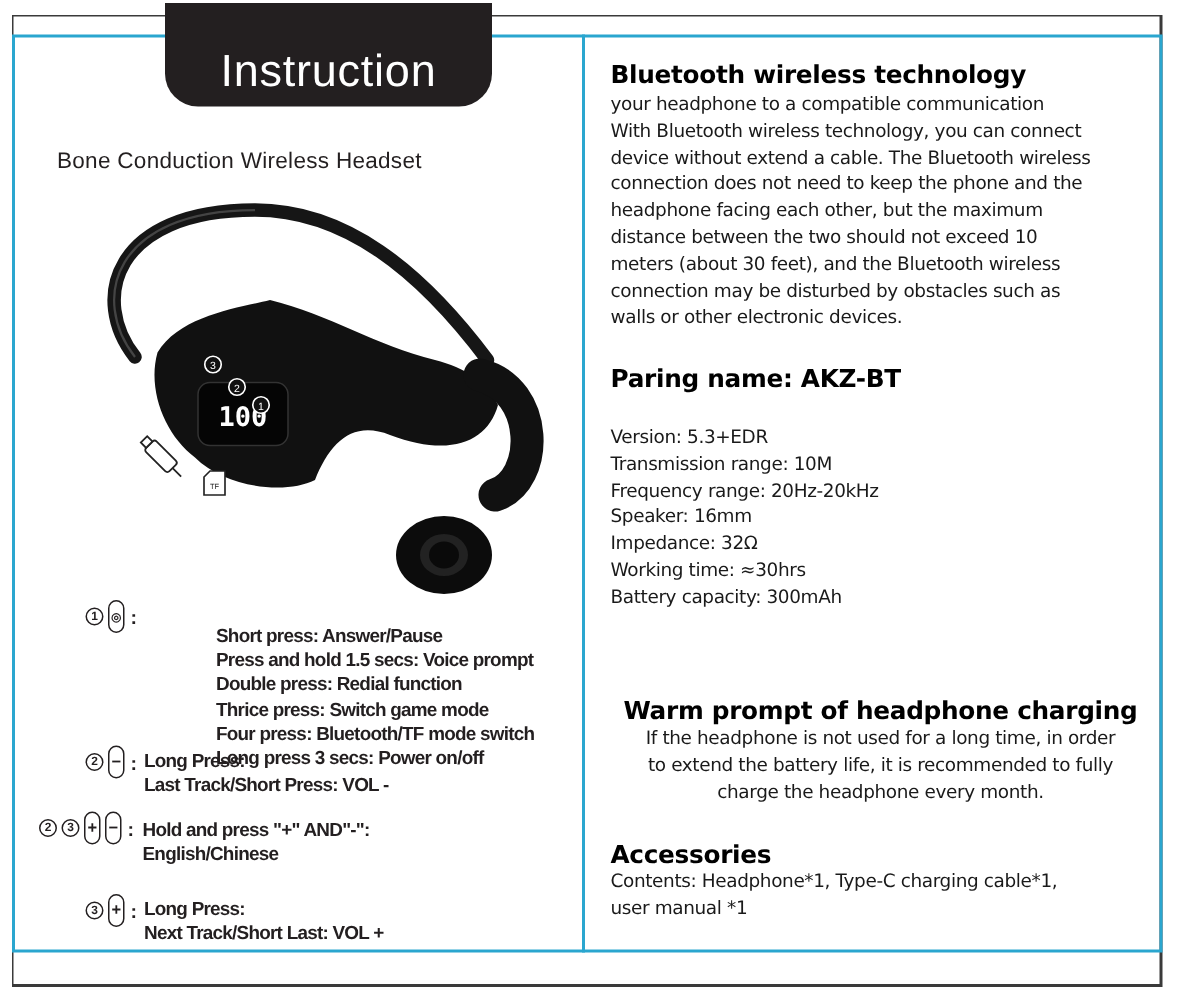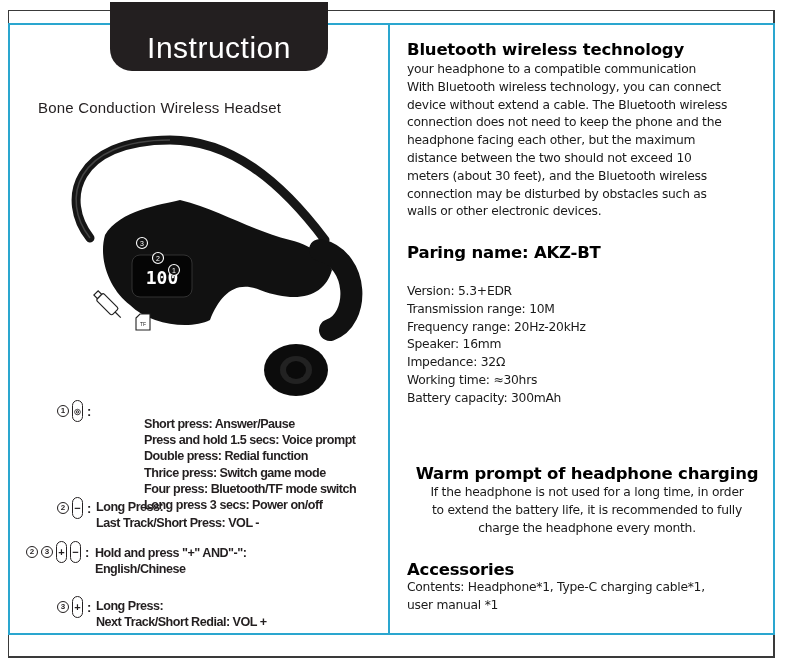--- a/index.html
+++ b/index.html
@@ -142,21 +142,21 @@
     <div>English/Chinese</div>
   </div>
 
   <div class="icons-row" style="left:57px; top:596px;">
     <div class="num-circle">3</div>
     <div class="btn-pill">+</div>
     <span class="colon">:</span>
   </div>
   <div class="instr-group instr-text" style="left:96px; top:598px;">
     <div>Long Press:</div>
-    <div>Next Track/Short Redial: VOL +</div>
+    <div>Next Track/Short Last: VOL +</div>
   </div>
 </div>
 
 <div class="sec" style="top:40px;">
   <div class="h2">Bluetooth wireless technology</div>
   <div class="p" style="margin-top:2px;">
     <div>your headphone to a compatible communication</div>
     <div>With Bluetooth wireless technology, you can connect</div>
     <div>device without extend a cable. The Bluetooth wireless</div>
     <div>connection does not need to keep the phone and the</div>

